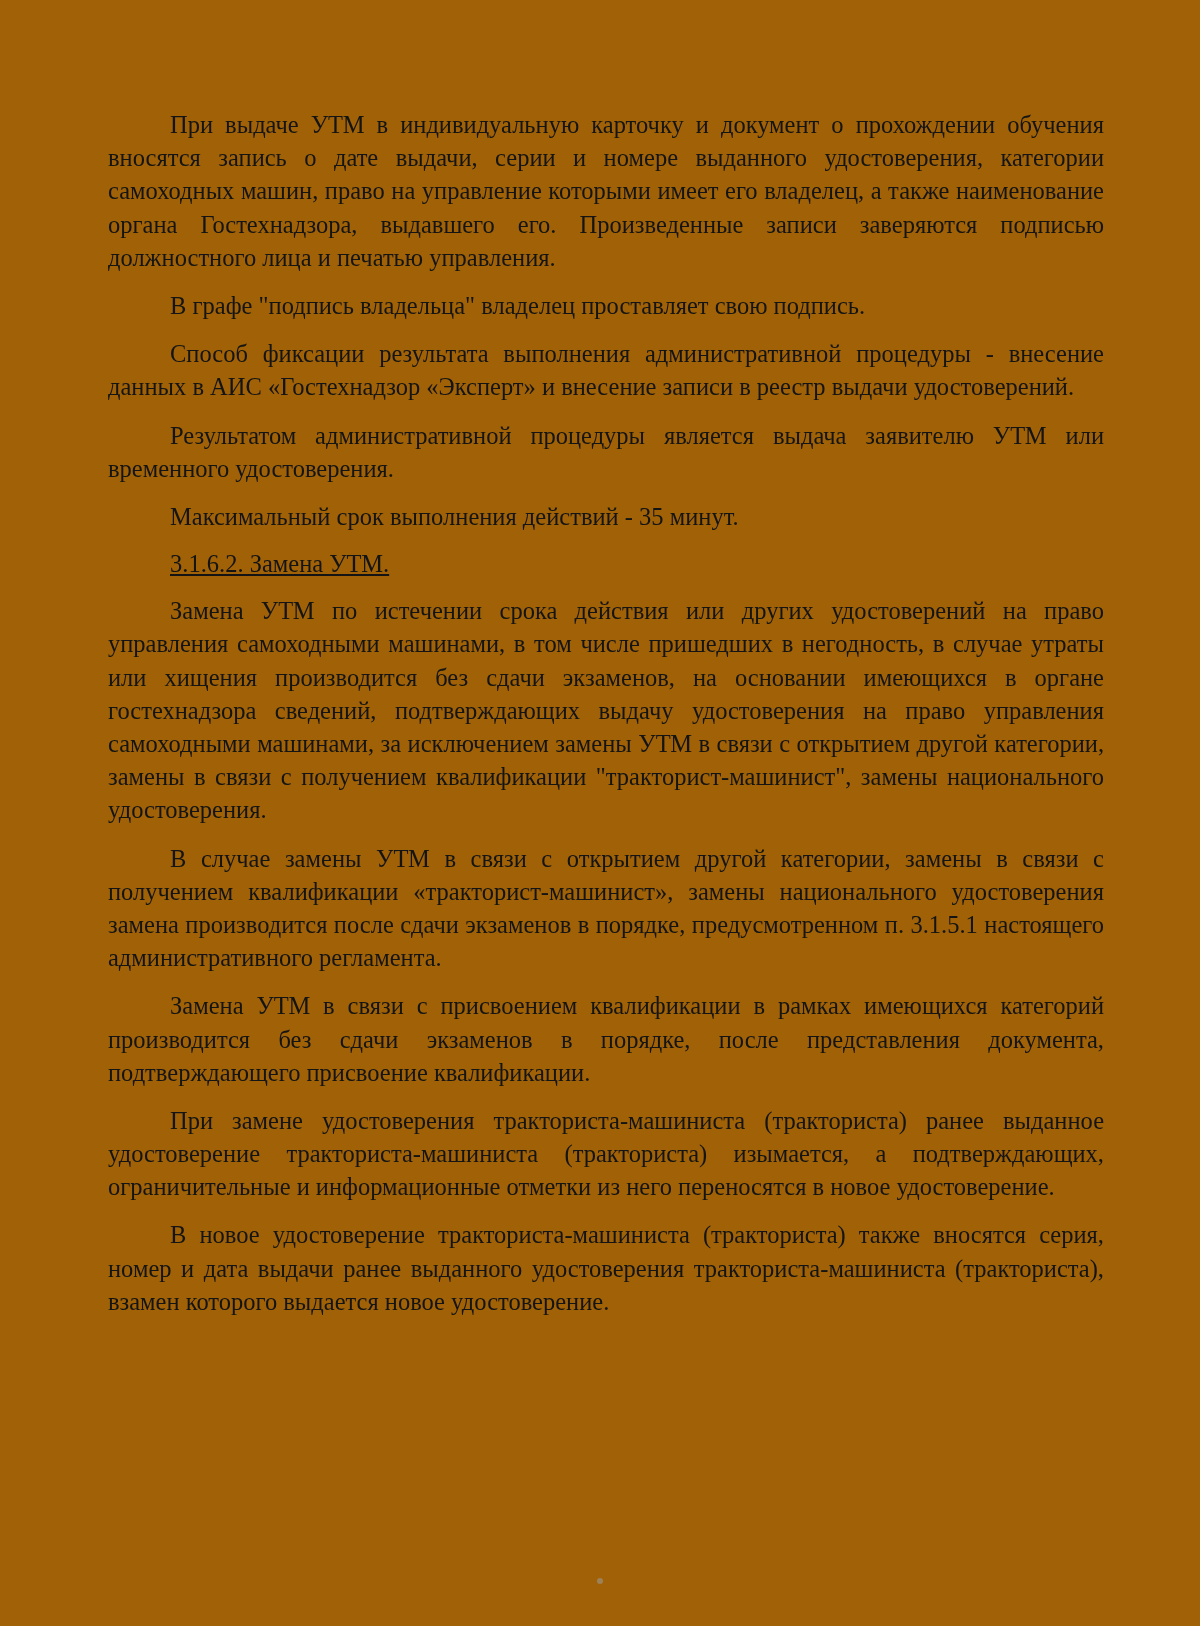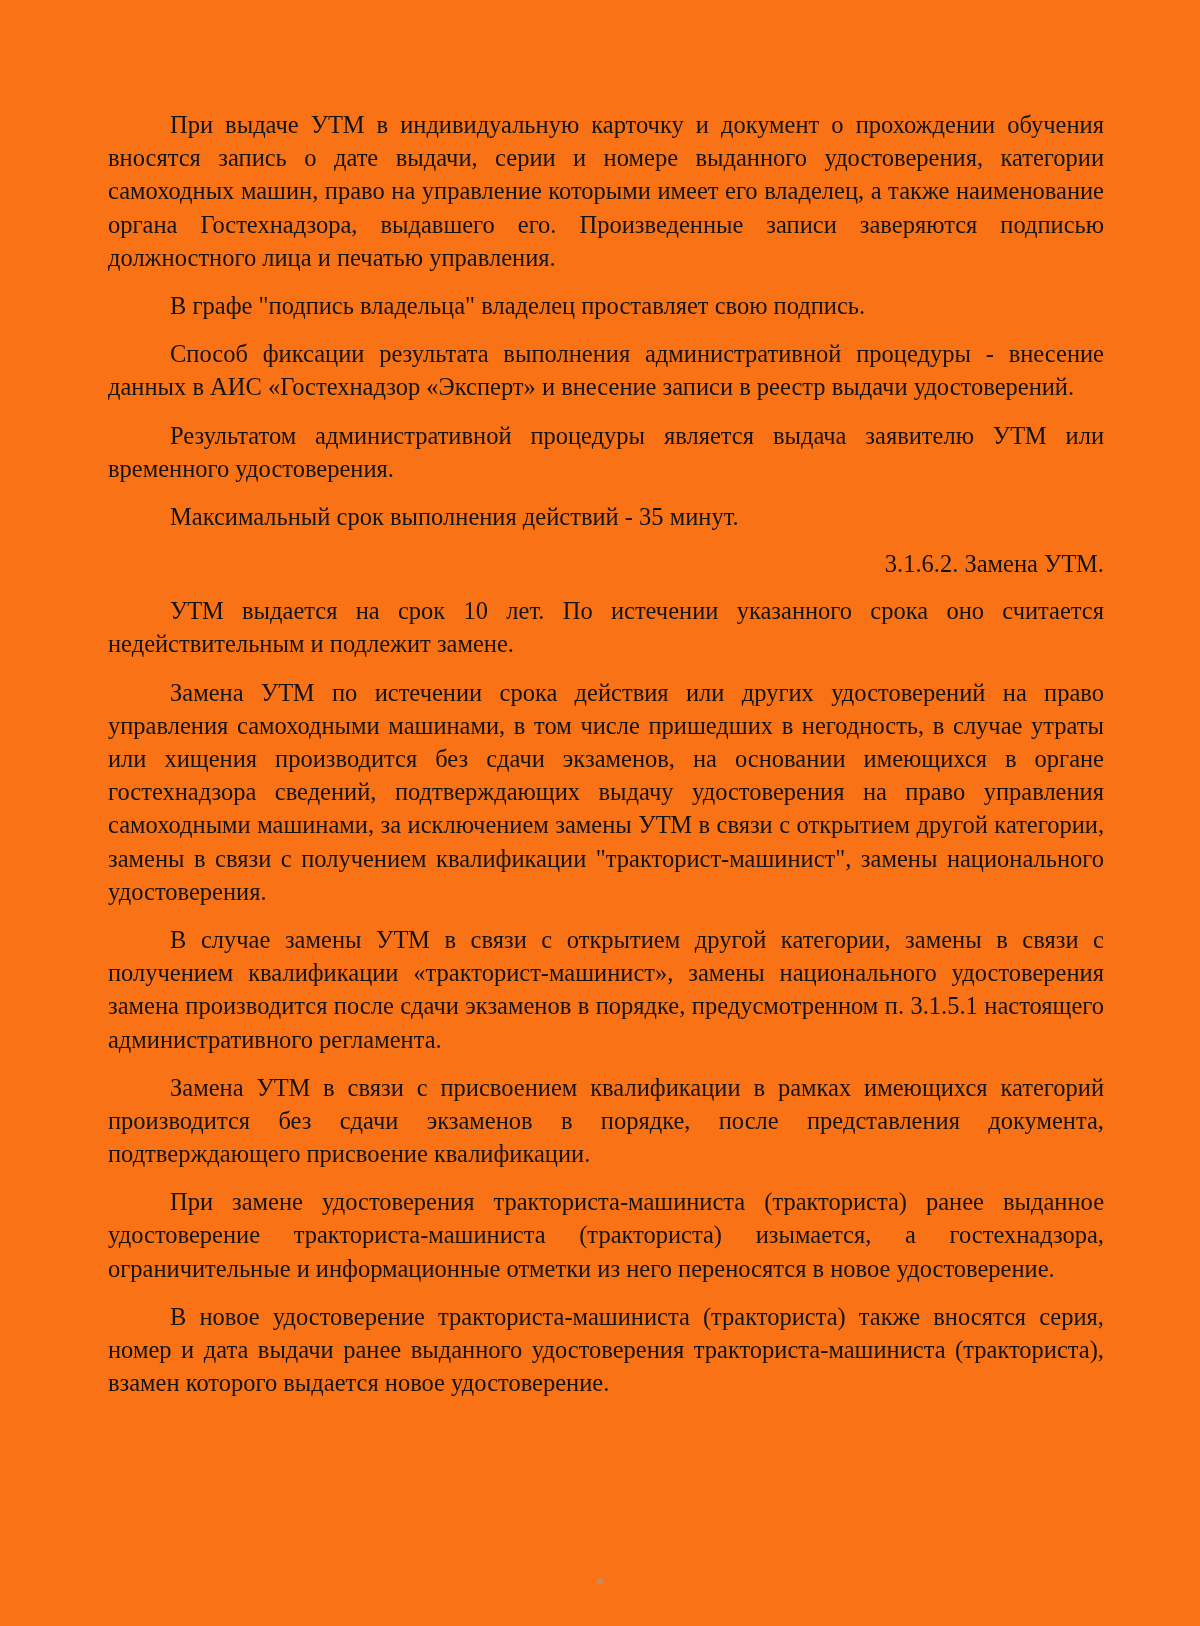--- a/index.html
+++ b/index.html
@@ -13,39 +13,40 @@
     font-family: "Liberation Serif", serif;
     color: #1a1a1a;
     -webkit-font-smoothing: antialiased;
   }
   .page {
     position: relative;
     width: 1200px;
     height: 1626px;
     box-sizing: border-box;
     padding: 108px 96px 60px 108px;
-    background: #f97316;
+    background: #a16207;
   }
   .doc-body {
     font-size: 24.5px;
     line-height: 1.355;
     text-align: justify;
     text-justify: inter-word;
     color: #141414;
   }
   .para {
     margin: 0 0 15px 0;
     text-indent: 62px;
     text-align: justify;
   }
   .para.tight {
     margin-bottom: 14px;
   }
   .para.heading-num {
-    text-align: right;
+    text-align: left;
+    text-decoration: underline;
   }
   .para.last {
     margin-bottom: 11px;
   }
   .footer-mark {
     position: absolute;
     left: 50%;
     transform: translateX(-50%);
     bottom: 42px;
     width: 6px;
@@ -66,27 +67,26 @@
     <p class="para">В графе "подпись владельца" владелец проставляет свою подпись.</p>
 
     <p class="para">Способ фиксации результата выполнения административной процедуры - внесение данных в АИС «Гостехнадзор «Эксперт» и внесение записи в реестр выдачи удостоверений.</p>
 
     <p class="para">Результатом административной процедуры является выдача заявителю УТМ или временного удостоверения.</p>
 
     <p class="para tight">Максимальный срок выполнения действий - 35 минут.</p>
 
     <p class="para tight heading-num">3.1.6.2. Замена УТМ.</p>
 
-    <p class="para">УТМ выдается на срок 10 лет. По истечении указанного срока оно считается недействительным и подлежит замене.</p>
 
     <p class="para">Замена УТМ по истечении срока действия или других удостоверений на право управления самоходными машинами, в том числе пришедших в негодность, в случае утраты или хищения производится без сдачи экзаменов, на основании имеющихся в органе гостехнадзора сведений, подтверждающих выдачу удостоверения на право управления самоходными машинами, за исключением замены УТМ в связи с открытием другой категории, замены в связи с получением квалификации "тракторист-машинист", замены национального удостоверения.</p>
 
     <p class="para">В случае замены УТМ в связи с открытием другой категории, замены в связи с получением квалификации «тракторист-машинист», замены национального удостоверения замена производится после сдачи экзаменов в порядке, предусмотренном п. 3.1.5.1 настоящего административного регламента.</p>
 
     <p class="para">Замена УТМ в связи с присвоением квалификации в рамках имеющихся категорий производится без сдачи экзаменов в порядке, после представления документа, подтверждающего присвоение квалификации.</p>
 
-    <p class="para">При замене удостоверения тракториста-машиниста (тракториста) ранее выданное удостоверение тракториста-машиниста (тракториста) изымается, а гостехнадзора, ограничительные и информационные отметки из него переносятся в новое удостоверение.</p>
+    <p class="para">При замене удостоверения тракториста-машиниста (тракториста) ранее выданное удостоверение тракториста-машиниста (тракториста) изымается, а подтверждающих, ограничительные и информационные отметки из него переносятся в новое удостоверение.</p>
 
     <p class="para last">В новое удостоверение тракториста-машиниста (тракториста) также вносятся серия, номер и дата выдачи ранее выданного удостоверения тракториста-машиниста (тракториста), взамен которого выдается новое удостоверение.</p>
 
   </div>
   <div class="footer-mark"></div>
 </div>
 
 </body></html>

